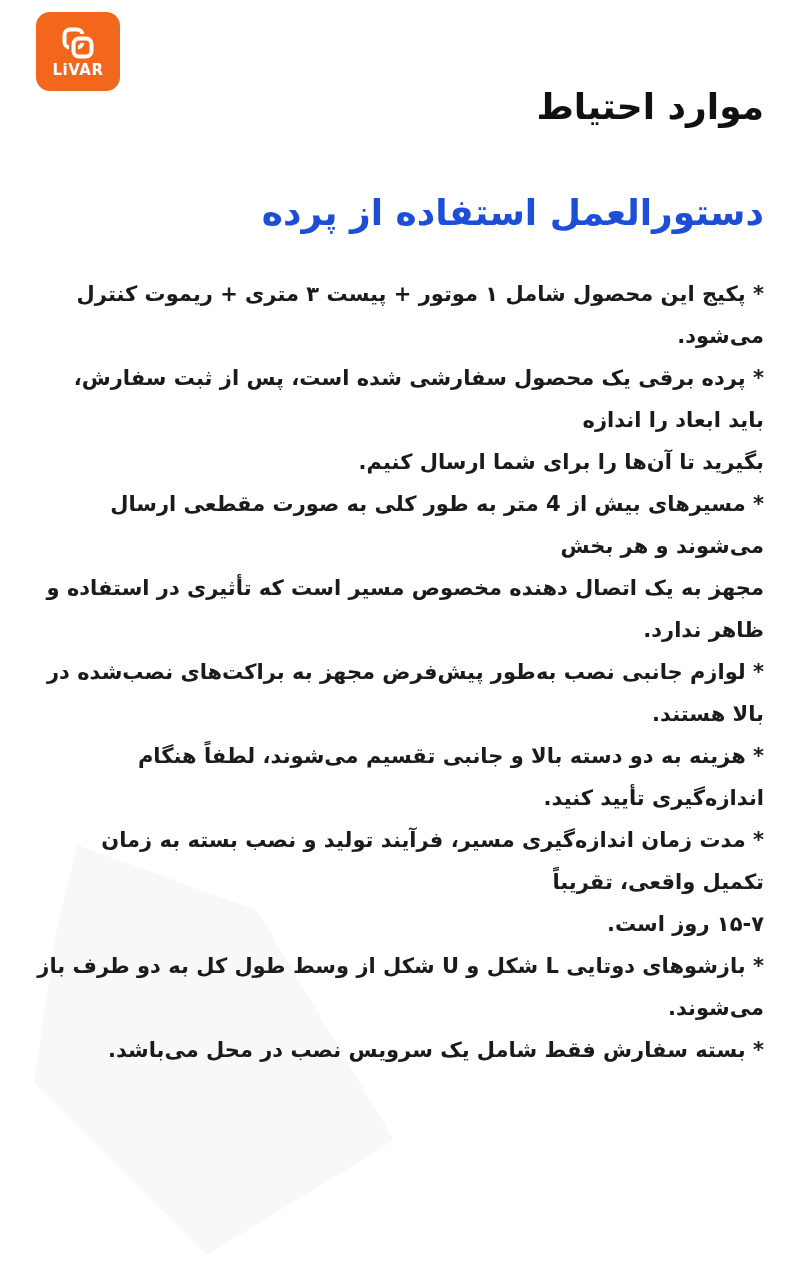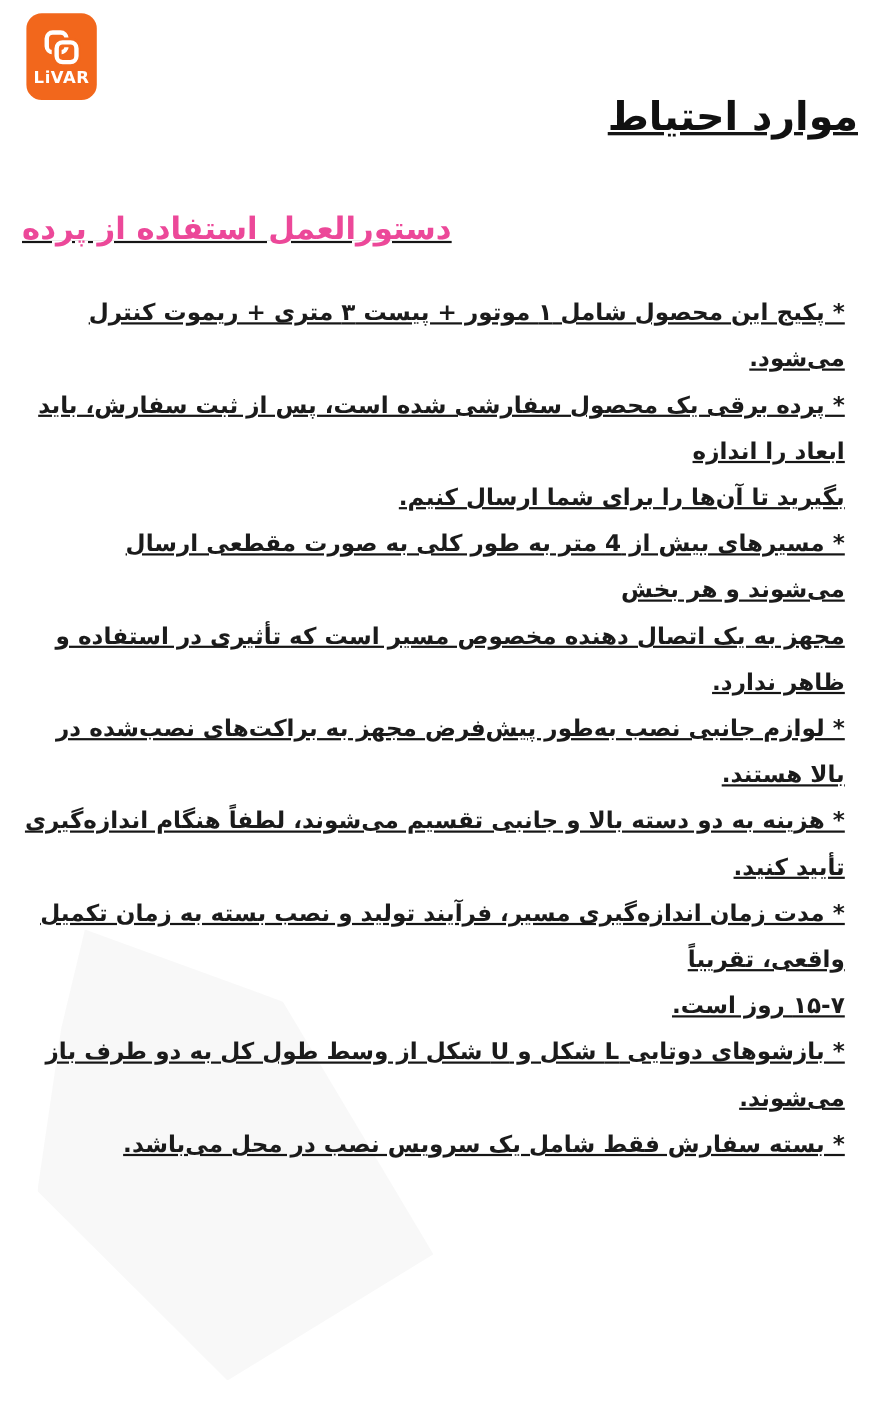--- a/index.html
+++ b/index.html
@@ -5,22 +5,22 @@
   html,body{margin:0;padding:0;}
   body{
     width:800px;height:1275px;
     background:#ffffff;
     font-family:"DejaVu Sans",sans-serif;
     color:#161616;
     position:relative;
     overflow:hidden;
   }
   .logo{
-    position:absolute;top:12px;left:24px;
-    width:64px;height:79px;
+    position:absolute;top:12px;left:36px;
+    width:84px;height:79px;
     border-radius:14px;
     display:flex;flex-direction:column;
     align-items:center;justify-content:center;
     gap:3px;
   }
   .logo svg{display:block;}
   .logo-text{
     color:#ffffff;
     font-weight:bold;
     font-size:15px;
@@ -32,43 +32,42 @@
     left:34px;top:845px;
     width:360px;height:410px;
     background:#555555;
     opacity:.04;
     clip-path:polygon(12% 0, 62% 16%, 100% 72%, 48% 100%, 0 58%, 6% 22%);
     pointer-events:none;
   }
   .content{
     position:relative;
     direction:rtl;
-    padding:0 20px;
-    text-decoration:underline;
+    padding:0 36px;
   }
   .page-title{
     margin:0;
     padding-top:86px;
     font-size:36px;
     line-height:1.15;
     font-weight:bold;
     text-align:right;
     color:#111111;
   }
   .section-heading{
     margin:64px 0 0 0;
-    font-size:28px;
+    font-size:36px;
     line-height:1.2;
     font-weight:bold;
-    text-align:left;
-    color:#ec4899;
+    text-align:right;
+    color:#1d4ed8;
   }
   ul.instruction-list{
     list-style:none;
-    margin:38px 12px 0 0;
+    margin:38px 0 0 0;
     padding:0;
     font-size:21px;
     font-weight:bold;
     line-height:42px;
     text-align:right;
     color:#1b1b1b;
   }
   ul.instruction-list li{
     margin:0;
     white-space:pre-line;

